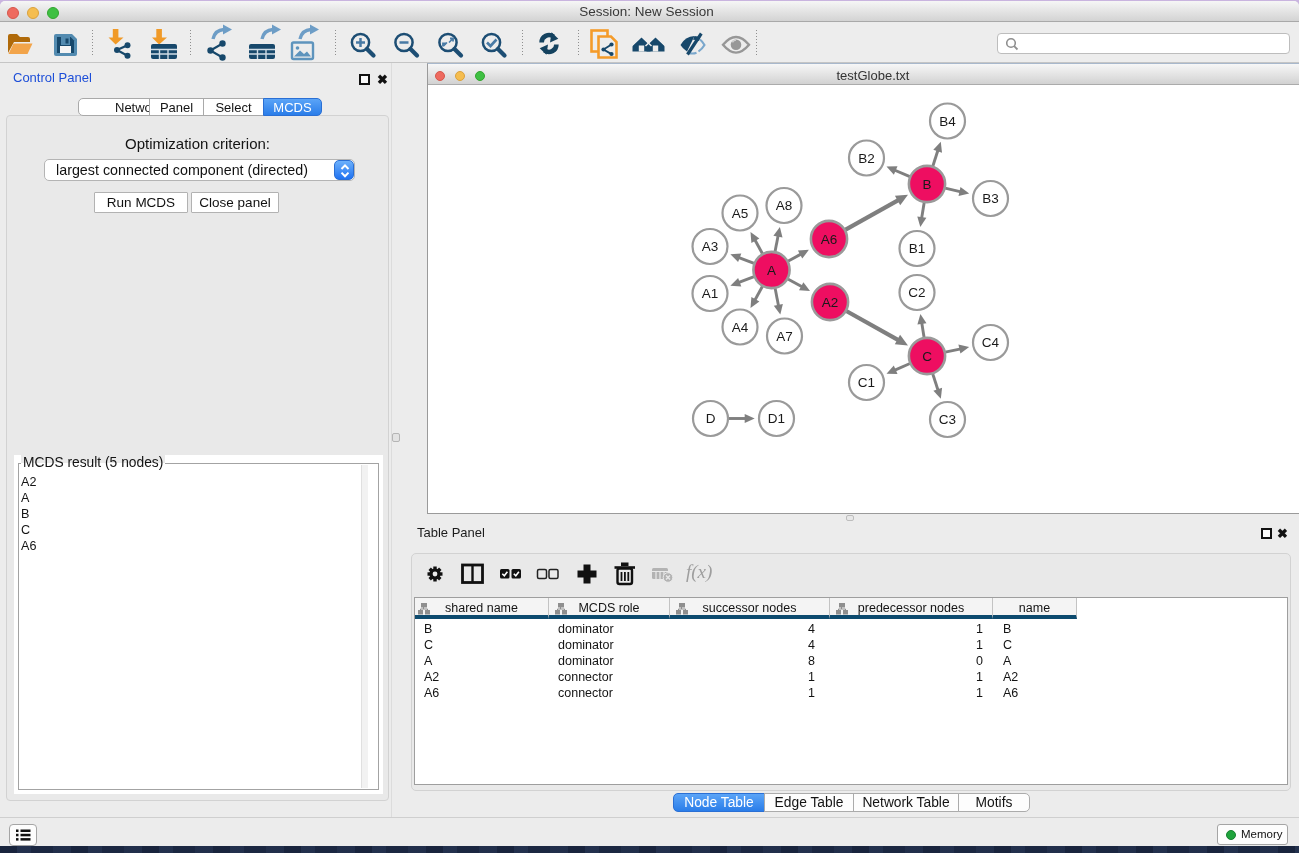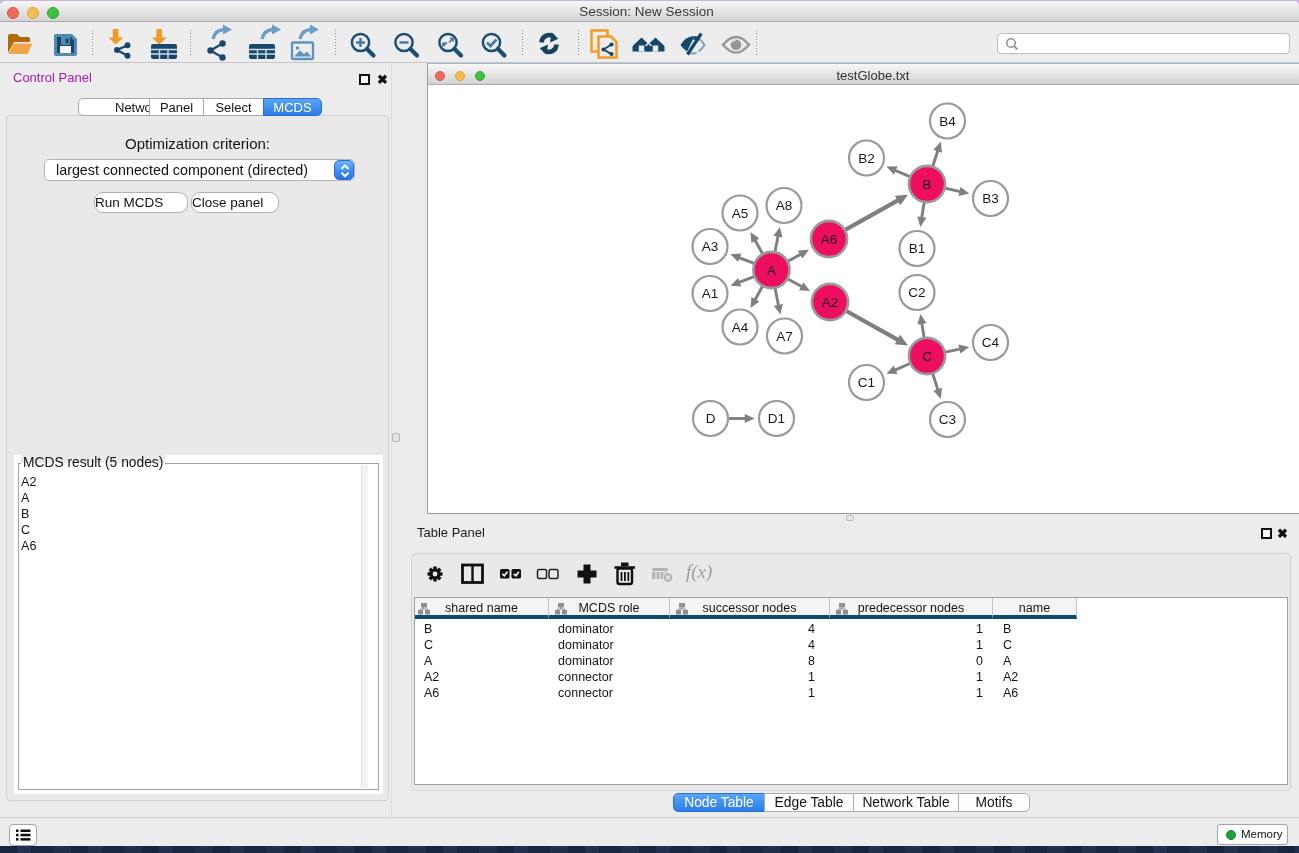--- a/index.html
+++ b/index.html
@@ -13,30 +13,30 @@
 #appwin { left:0; top:1px; width:1299px; height:845px; background:#ececec; border-radius:5px 5px 0 0; overflow:hidden; }
 #titlebar { left:0; top:0; width:1299px; height:21px;
   background:linear-gradient(#f6f6f6,#d3d3d3); border-bottom:1px solid #a9a9a9; border-radius:5px 5px 0 0; }
 .tl { width:12px; height:12px; border-radius:50%; top:6px; }
 #title-text { left:-3px; width:1299px; text-align:center; top:3px; font-size:13.5px; color:#393939; }
 #toolbar { left:0; top:22px; width:1299px; height:40px; background:#ededed; border-bottom:1px solid #c5c5c5; }
 .sep { top:7px; width:1px; height:27px;
   background-image:repeating-linear-gradient(#8f8f8f 0 1px, transparent 1px 3px); }
 #searchbox { left:997px; top:10px; width:293px; height:21px; background:#fff; border:1px solid #bdbdbd; border-radius:4px; }
 
-#cp-title { left:13px; top:69px; font-size:13px; color:#a21caf; }
+#cp-title { left:13px; top:69px; font-size:13px; color:#1d4ed8; }
 .float-ico { width:11px; height:11px; border:2px solid #111; background:#fafafa; }
 .close-ico { font-size:13px; font-weight:bold; color:#111; }
 .tab { top:97px; height:18px; background:#fff; border:1px solid #a9a9a9; font-size:13px; color:#141414; text-align:center; line-height:17px; }
 #tabpane { left:6px; top:114px; width:383px; height:686px; background:#e9e9e9; border:1px solid #d2d2d2; border-radius:4px; }
 #opt-label { left:0; top:134px; width:395px; text-align:center; font-size:15px; color:#141414; }
 #dropdown { left:44px; top:158px; width:311px; height:22px; background:#fff; border:1px solid #b4b4b4; border-radius:5px; font-size:14.3px; color:#111; line-height:20px; padding-left:11px; }
 #dd-btn { left:334px; top:159px; width:20px; height:20px; border-radius:5px;
   background:linear-gradient(#6db1fb,#1f72f1); border:1px solid #2a6fd4; }
-.btn { top:191px; height:21px; background:#fff; border:1px solid #b2b2b2; border-radius:9px; font-size:13.5px; color:#111; line-height:19px; }
+.btn { top:191px; height:21px; background:#fff; border:1px solid #b2b2b2; border-radius:1px; font-size:13.5px; color:#111; text-align:center; line-height:19px; }
 
 #fs-white { left:14px; top:454px; width:369px; height:339px; background:#fff; }
 #fs-border { left:18px; top:462px; width:361px; height:327px; border:1px solid #a3a3a3; }
 #fs-title { left:21px; top:454px; font-size:13.8px; color:#141414; background:linear-gradient(#e9e9e9 52%,#ffffff 52%); padding:0 2px; }
 #fs-scroll { left:361px; top:464px; width:7px; height:323px; background:#f2f2f2; border-left:1px solid #e0e0e0; }
 .fsitem { left:21px; font-size:12.6px; color:#141414; }
 
 #statusbar { left:0; top:816px; width:1299px; height:30px; background:#ececec; border-top:1px solid #cfcfcf; }
 #listbtn { left:9px; top:823px; width:28px; height:22px; background:#fdfdfd; border:1px solid #a5a5a5; border-radius:4px; }
 #membtn { left:1217px; top:823px; width:71px; height:21px; background:#fdfdfd; border:1px solid #a5a5a5; border-radius:3px; font-size:11.5px; color:#111; }

